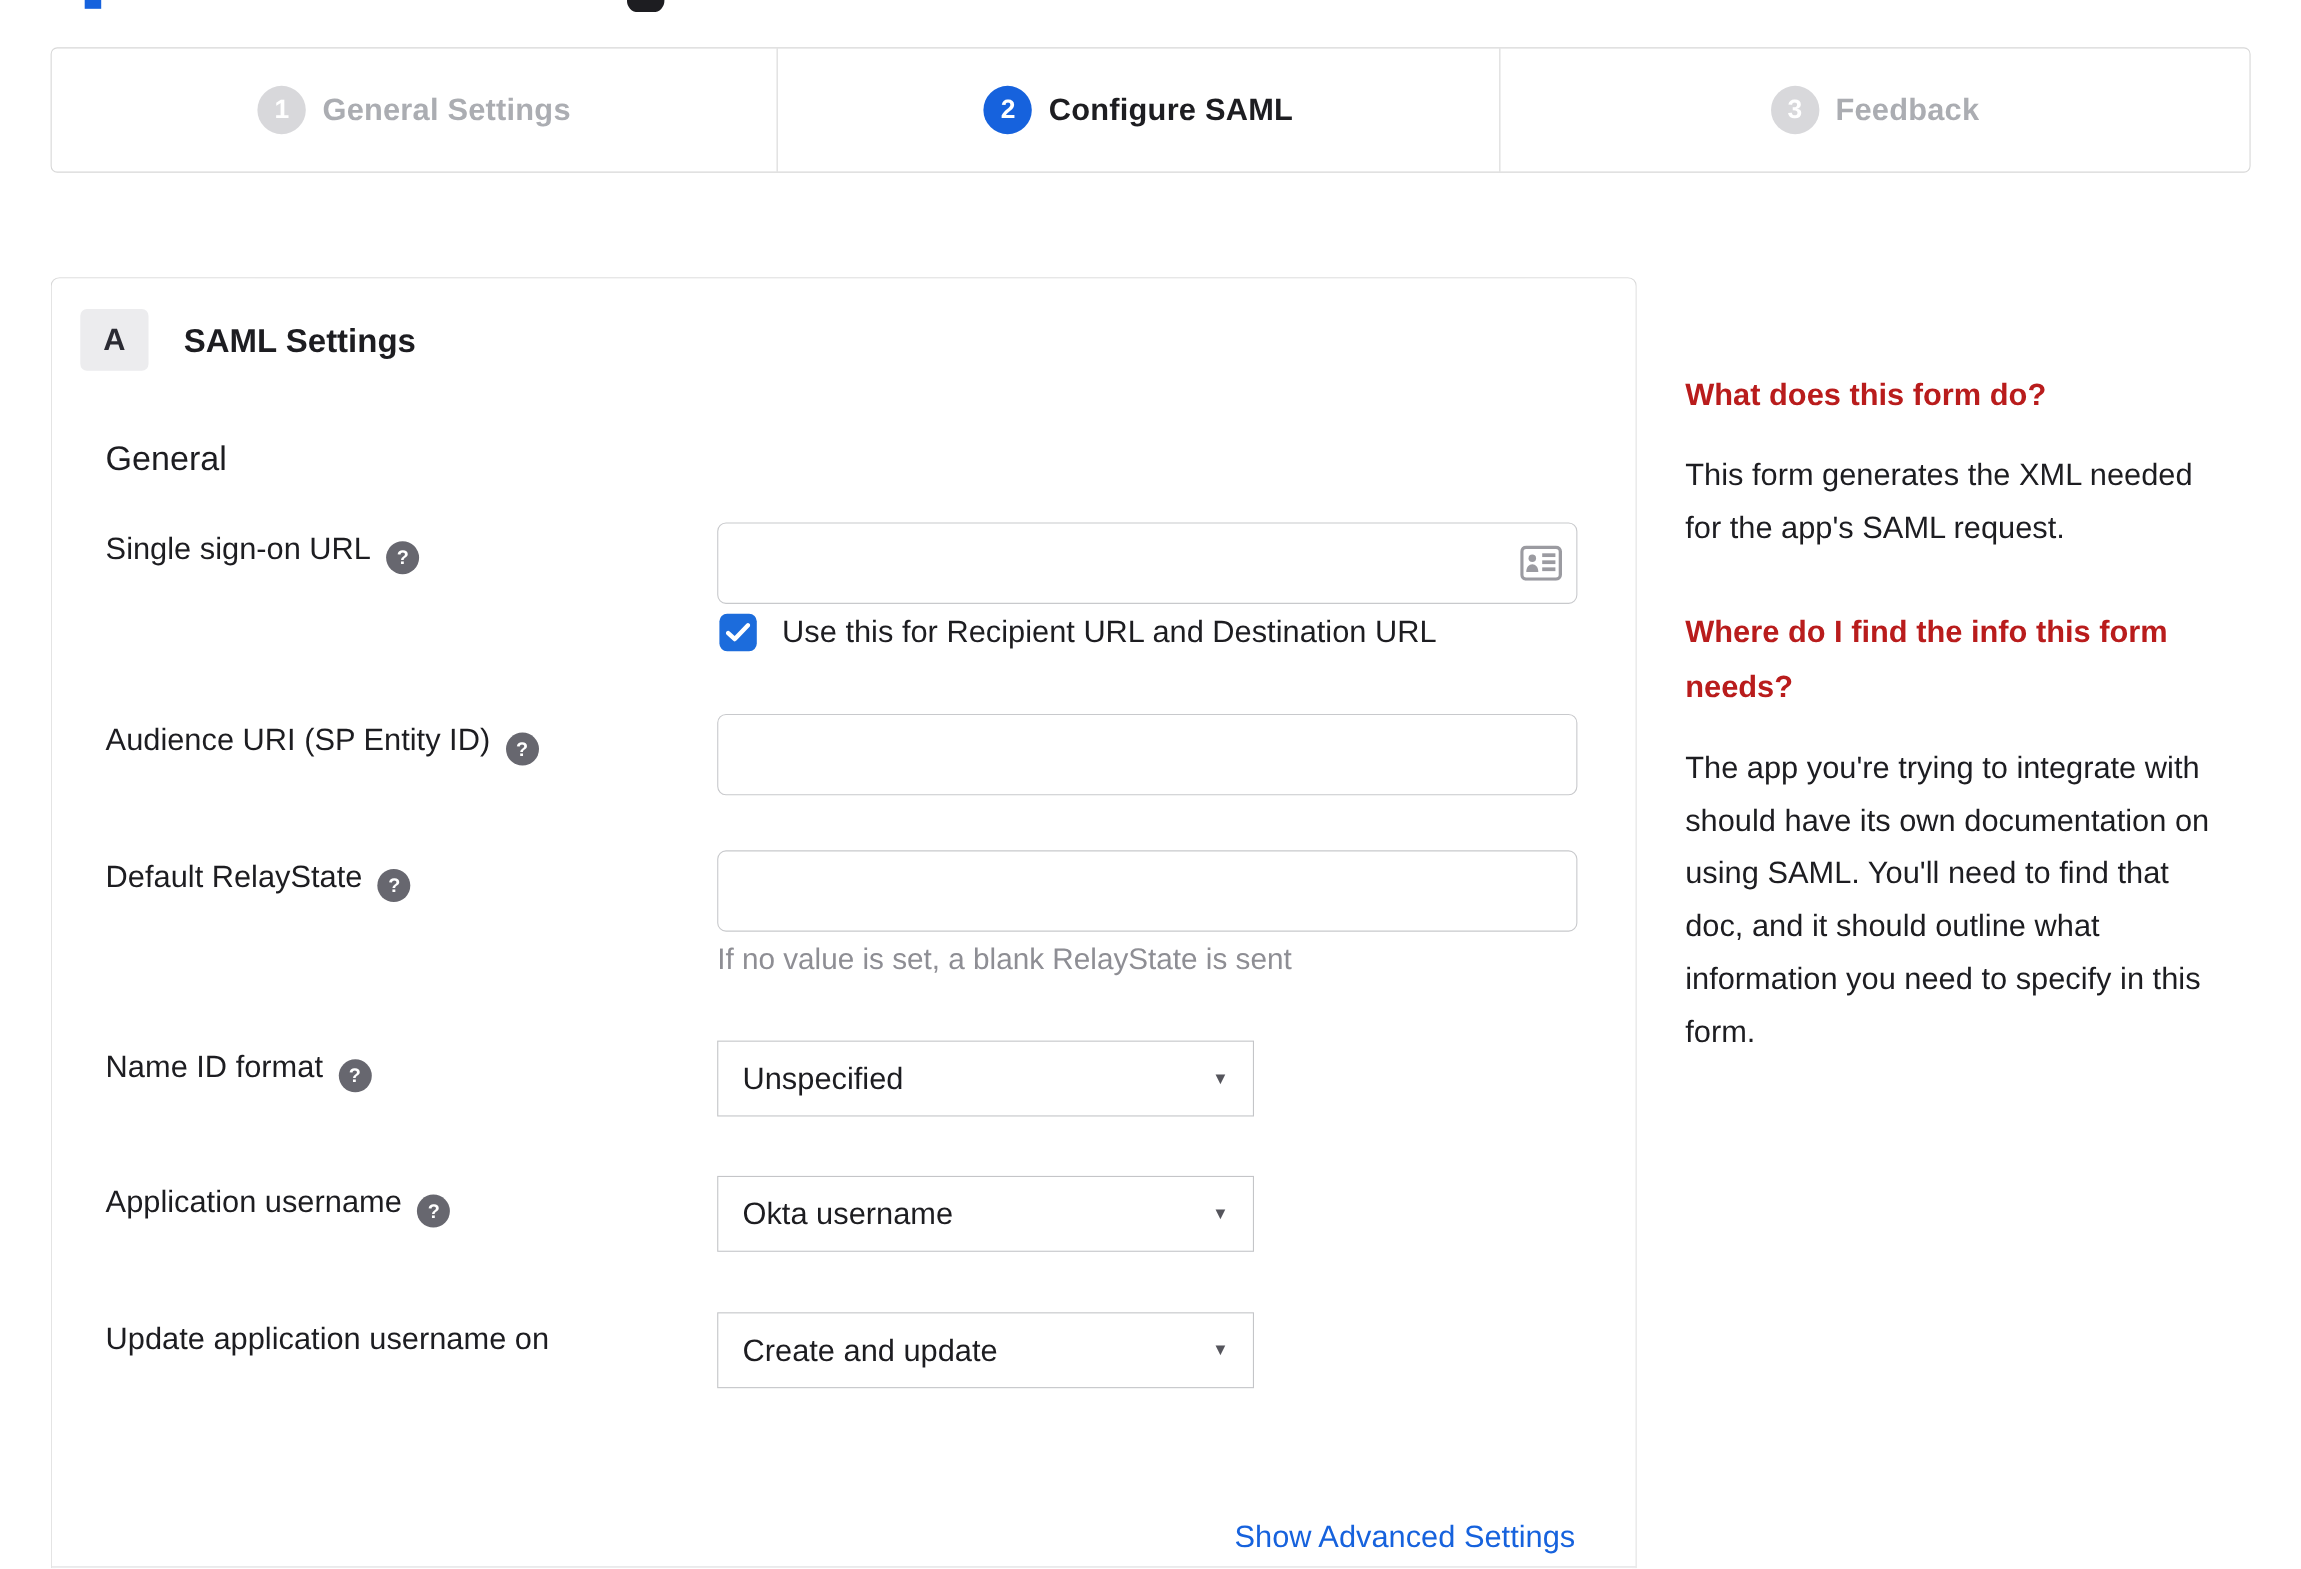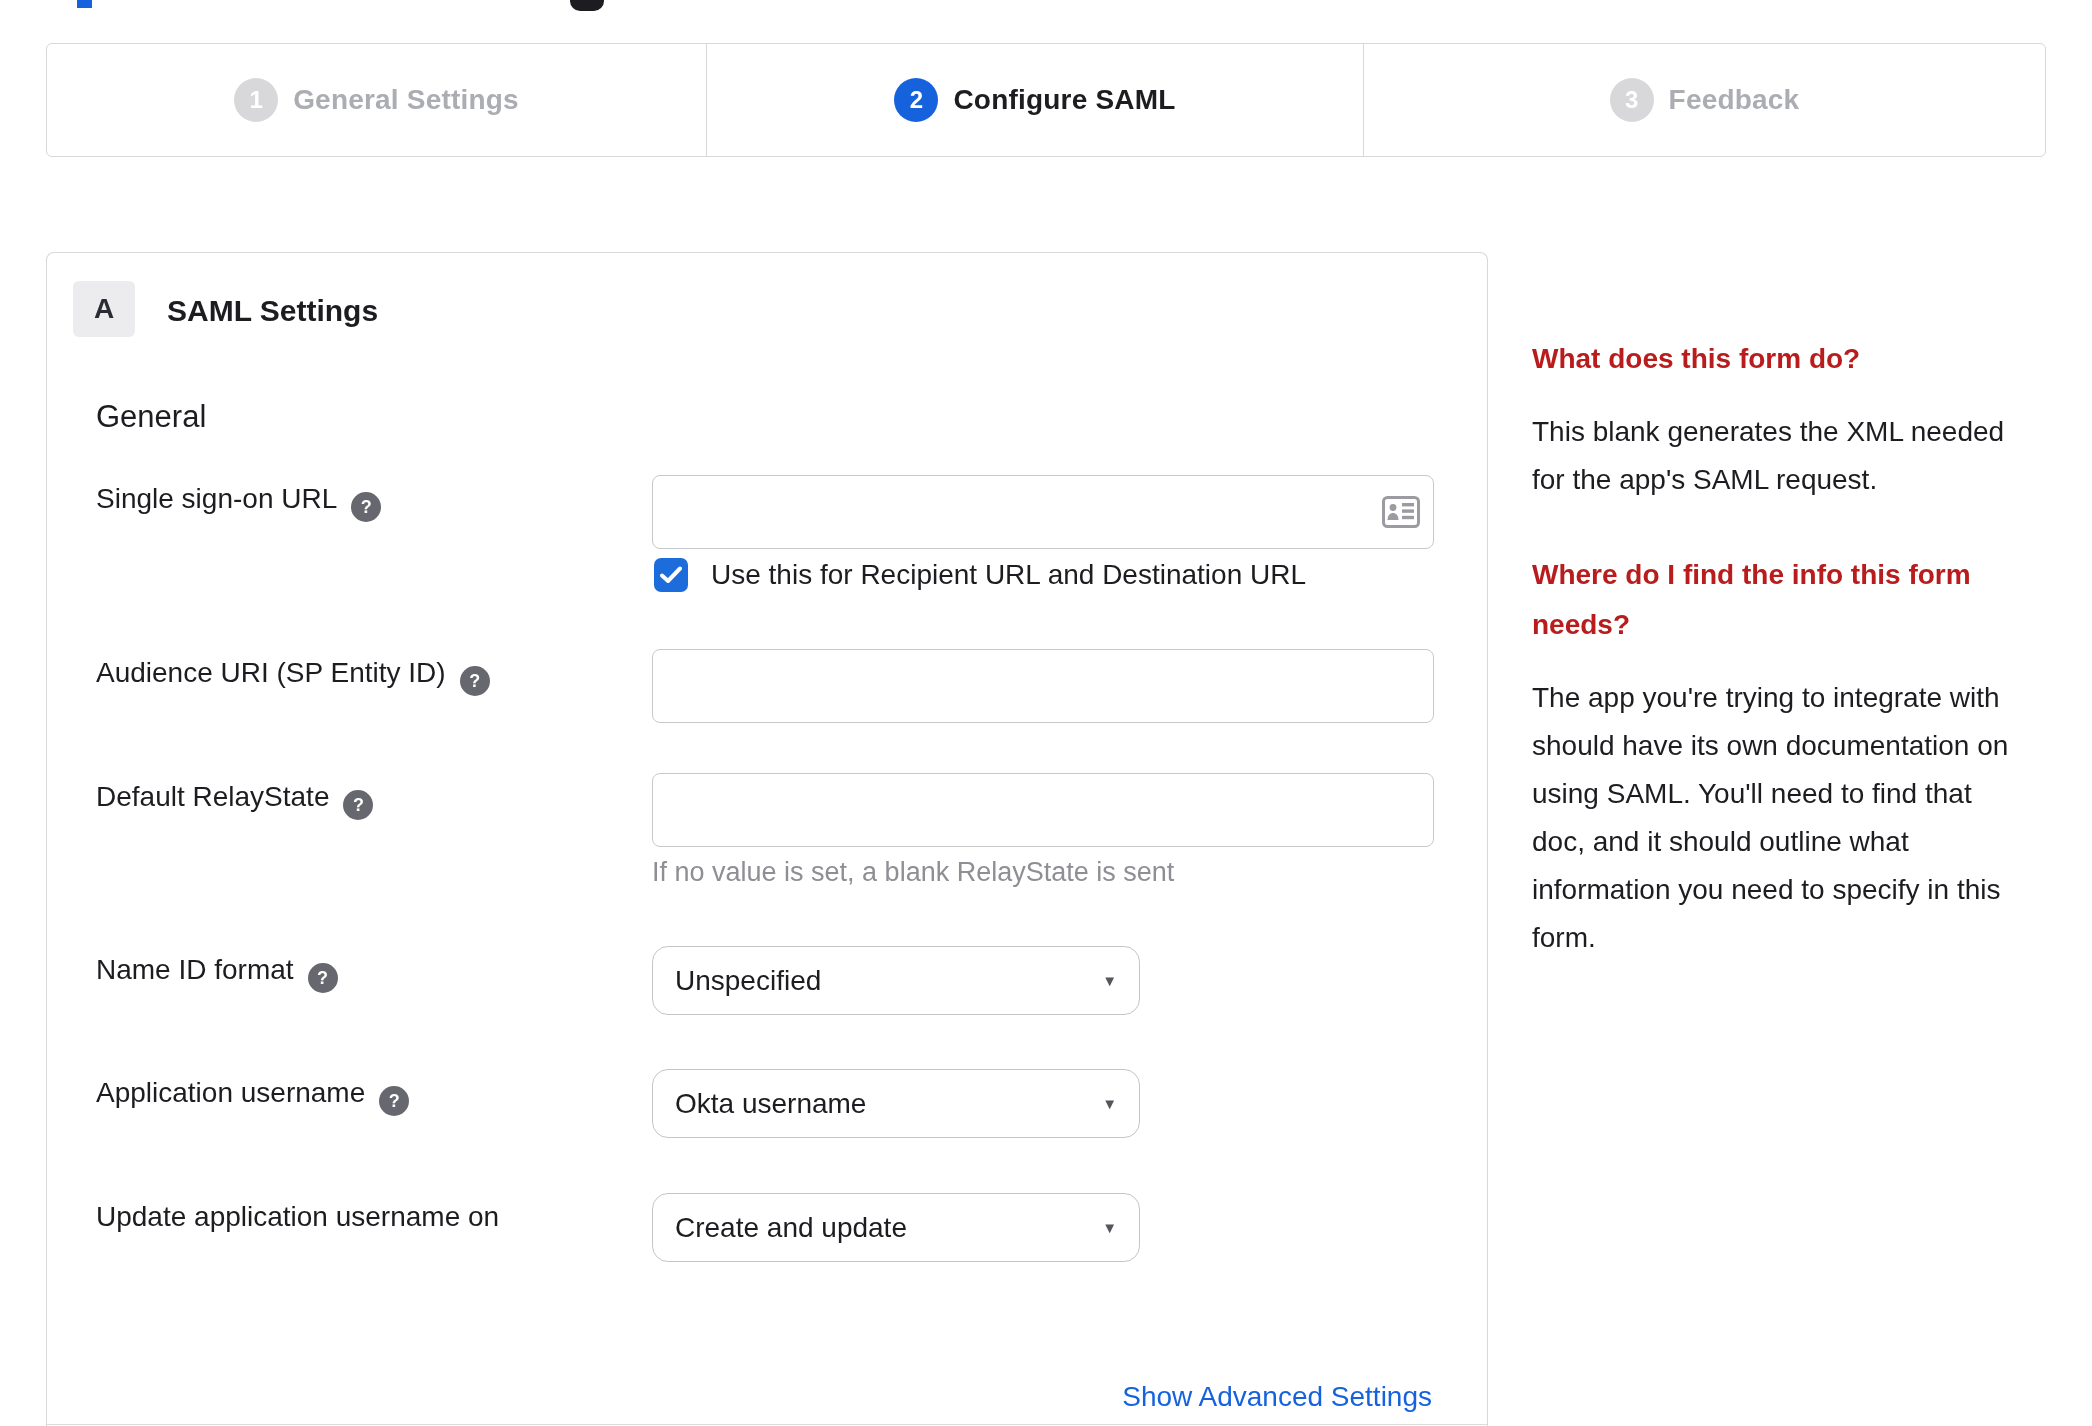--- a/index.html
+++ b/index.html
@@ -65,21 +65,21 @@
   .checkbox {
     position:absolute; left:607px; width:34px; height:34px; border-radius:7px;
     background:#1c6cdc; display:flex; align-items:center; justify-content:center; cursor:pointer;
   }
   .checkbox-label { position:absolute; left:664px; font-size:28px; color:#1d1d21; cursor:default; }
 
   .helper-text { position:absolute; left:605px; font-size:27px; color:#8e8e94; }
 
   .select {
     position:absolute; left:605px; width:488px; height:69px;
-    border:1px solid #c4c5c8; border-radius:16px; background:#ffffff;
+    border:1px solid #c4c5c8; border-radius:0; background:#ffffff;
     display:flex; align-items:center; padding:0 22px; cursor:pointer;
   }
   .select-value { font-size:28px; color:#1d1d21; flex:1; }
   .chevron { font-size:15px; color:#55555c; }
 
   .advanced-link {
     position:absolute; right:55px; top:1128px; font-size:28px; color:#1662dd;
     text-decoration:none; cursor:pointer;
   }
 
@@ -175,21 +175,21 @@
     <span class="chevron">▼</span>
   </div>
 
   <a class="advanced-link">Show Advanced Settings</a>
 
   <div class="panel-bottom-divider"></div>
 </div>
 
 <aside class="sidebar">
   <div class="sb-h sb-h1">What does this form do?</div>
-  <div class="sb-p sb-p1">This blank generates the XML needed
+  <div class="sb-p sb-p1">This form generates the XML needed
 for the app's SAML request.</div>
   <div class="sb-h sb-h2">Where do I find the info this form
 needs?</div>
   <div class="sb-p">The app you're trying to integrate with
 should have its own documentation on
 using SAML. You'll need to find that
 doc, and it should outline what
 information you need to specify in this
 form.</div>
 </aside>

